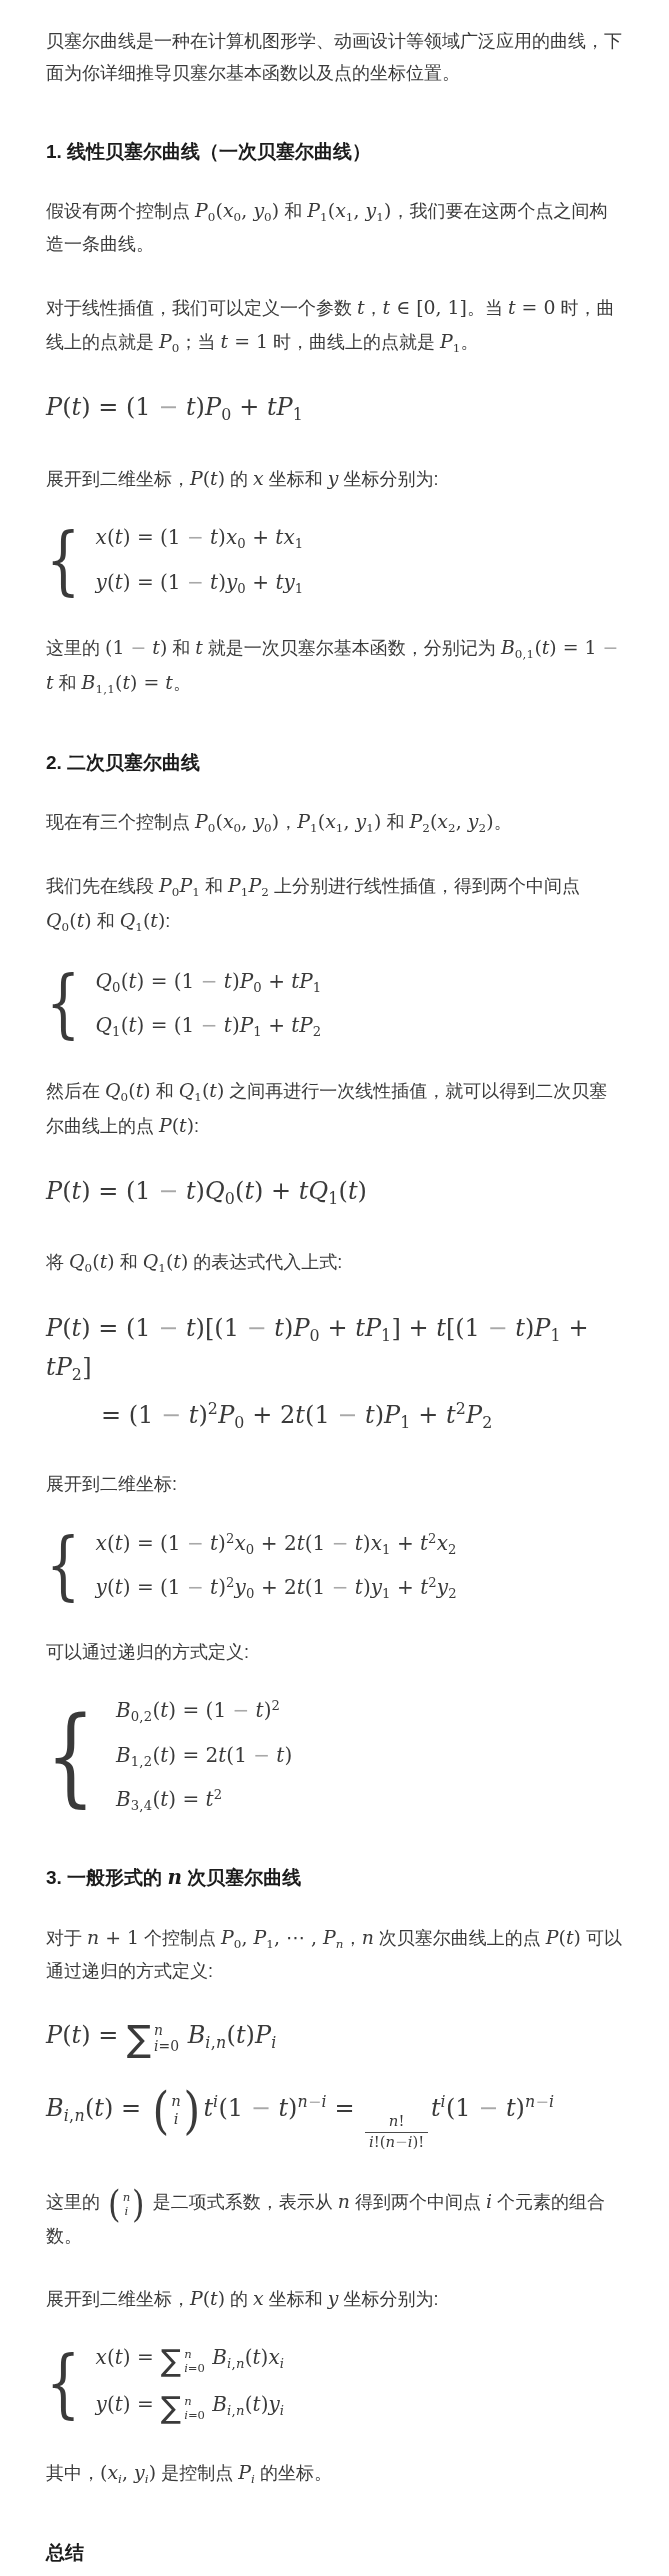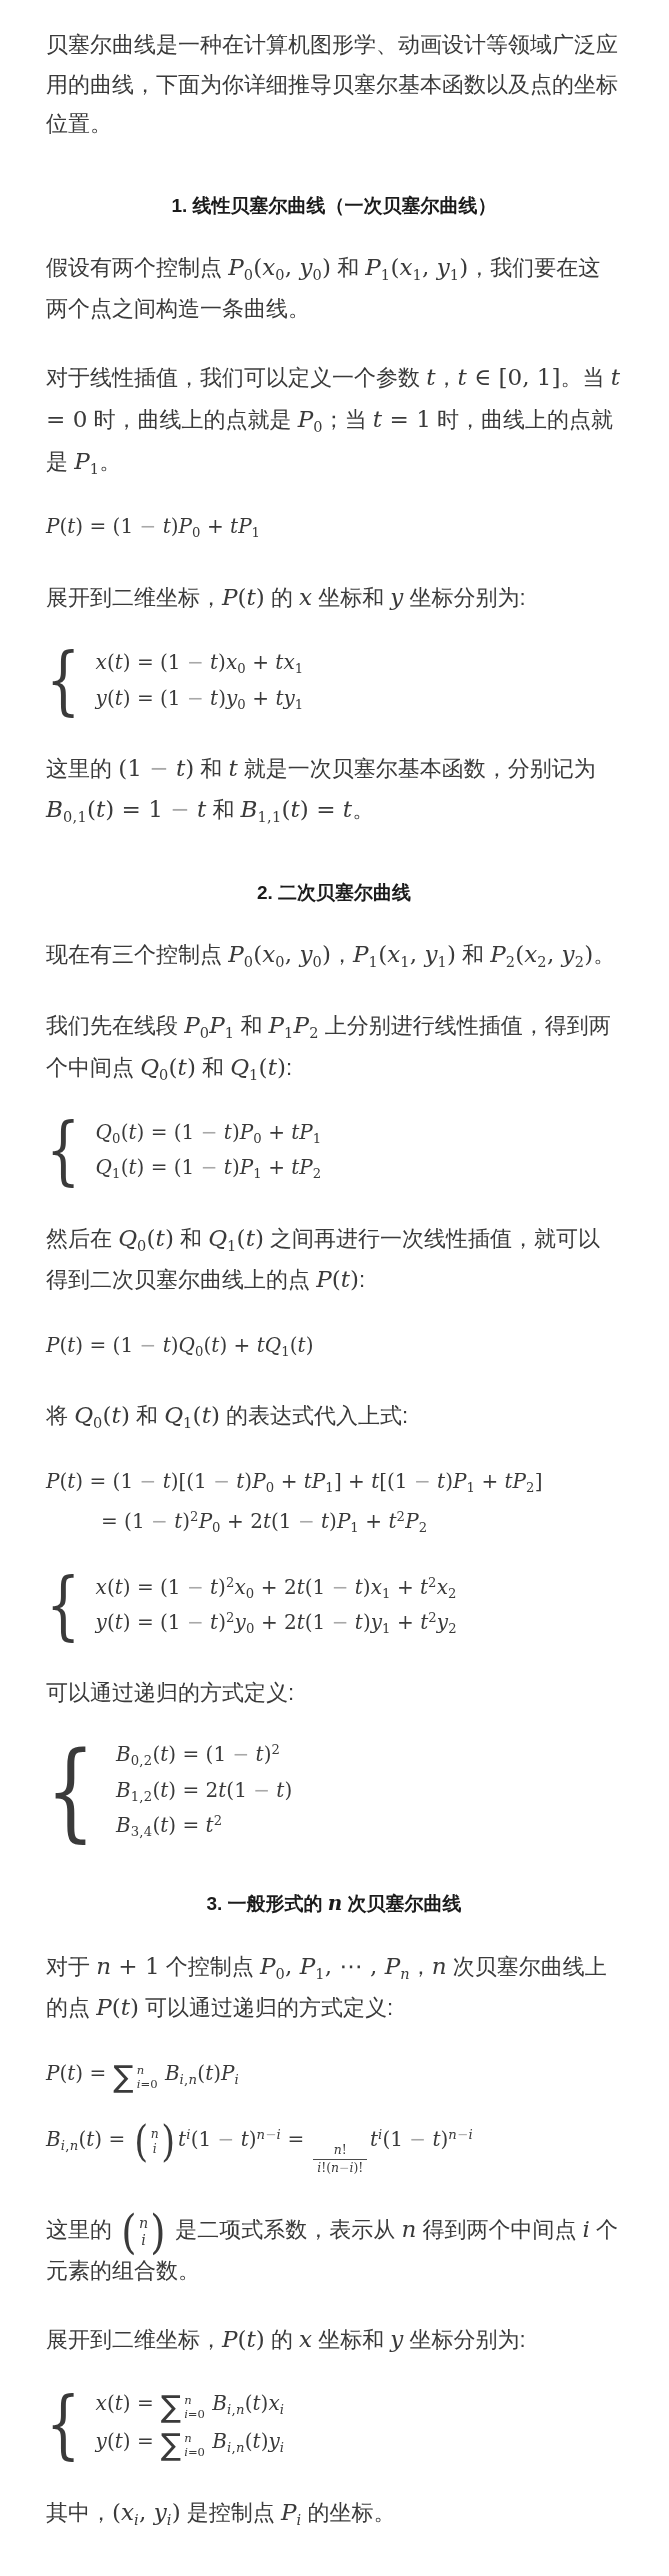--- a/index.html
+++ b/index.html
@@ -1,27 +1,27 @@
 <!DOCTYPE html>
 <html><head>
 <meta charset="utf-8">
 <style>
   html,body{margin:0;padding:0;background:#ffffff;}
   body{width:670px;min-height:2576px;box-sizing:border-box;}
   .doc{padding:25px 48px 23px 46px;font-family:"Liberation Sans","DejaVu Sans",sans-serif;color:#3a3a3a;}
-  .para{font-size:22px;line-height:1.8;margin:0 0 29px;}
-  h3.heading{font-size:19px;line-height:1.5;color:#1b1b1b;margin:48px 0 27px;font-weight:700;text-align:center;}
+  .para{font-size:18px;line-height:1.8;margin:0 0 29px;}
+  h3.heading{font-size:19px;line-height:1.5;color:#1b1b1b;margin:48px 0 27px;font-weight:700;}
   .math-block{margin:1.9px 0 33px;}
-  .math-line{font-size:20px;line-height:1.55;}
+  .math-line{font-size:24px;line-height:1.55;}
   .math-line.cont{margin-left:55px;margin-top:7.7px;}
   .cases{display:flex;align-items:center;margin:1.9px 0 33px;}
   .brace{font-family:"DejaVu Serif","Liberation Serif",serif;line-height:0.9;display:inline-block;transform:scaleX(0.72);transform-origin:left center;font-weight:400;}
   .cases.n2 .brace{font-size:75px;}
   .cases.n3 .brace{font-size:107px;}
-  .case-lines{display:flex;flex-direction:column;gap:7px;margin-left:1.9px;}
+  .case-lines{display:flex;flex-direction:column;gap:16px;margin-left:1.9px;}
   .case-line{font-size:20px;line-height:1.3;}
   .mv{font-family:"DejaVu Serif","Liberation Serif",serif;font-style:italic;}
   .mr{font-family:"DejaVu Serif","Liberation Serif",serif;}
   .minus{font-family:"DejaVu Serif","Liberation Serif",serif;color:#a8a8a8;}
   .para .mv,.para .mr,.para .minus{font-size:1.05em;}
   .heading .mv{font-size:1.05em;}
   .msub{font-size:0.66em;vertical-align:-0.32em;letter-spacing:0.02em;}
   .msup{font-size:0.66em;vertical-align:0.55em;letter-spacing:0.02em;}
   .msub .mv,.msub .mr,.msub .minus,.msup .mv,.msup .mr,.msup .minus{font-size:1em;}
   .msum{display:inline-flex;align-items:center;vertical-align:-0.34em;margin:0 1px;}
@@ -66,20 +66,21 @@
     </div>
     <p class="para"><span class="tx">然后在 </span><span class="mv">Q</span><span class="msub"><span class="mr">0</span></span><span class="mr">(</span><span class="mv">t</span><span class="mr">)</span><span class="tx"> 和 </span><span class="mv">Q</span><span class="msub"><span class="mr">1</span></span><span class="mr">(</span><span class="mv">t</span><span class="mr">)</span><span class="tx"> 之间再进行一次线性插值，就可以得到二次贝塞尔曲线上的点 </span><span class="mv">P</span><span class="mr">(</span><span class="mv">t</span><span class="mr">)</span><span class="tx">:</span></p>
     <div class="math-block">
       <div class="math-line"><span class="mv">P</span><span class="mr">(</span><span class="mv">t</span><span class="mr">) = (1 </span><span class="minus">−</span><span class="mr"> </span><span class="mv">t</span><span class="mr">)</span><span class="mv">Q</span><span class="msub"><span class="mr">0</span></span><span class="mr">(</span><span class="mv">t</span><span class="mr">) + </span><span class="mv">t</span><span class="mv">Q</span><span class="msub"><span class="mr">1</span></span><span class="mr">(</span><span class="mv">t</span><span class="mr">)</span></div>
     </div>
     <p class="para"><span class="tx">将 </span><span class="mv">Q</span><span class="msub"><span class="mr">0</span></span><span class="mr">(</span><span class="mv">t</span><span class="mr">)</span><span class="tx"> 和 </span><span class="mv">Q</span><span class="msub"><span class="mr">1</span></span><span class="mr">(</span><span class="mv">t</span><span class="mr">)</span><span class="tx"> 的表达式代入上式:</span></p>
     <div class="math-block">
       <div class="math-line"><span class="mv">P</span><span class="mr">(</span><span class="mv">t</span><span class="mr">) = (1 </span><span class="minus">−</span><span class="mr"> </span><span class="mv">t</span><span class="mr">)[(1 </span><span class="minus">−</span><span class="mr"> </span><span class="mv">t</span><span class="mr">)</span><span class="mv">P</span><span class="msub"><span class="mr">0</span></span><span class="mr"> + </span><span class="mv">t</span><span class="mv">P</span><span class="msub"><span class="mr">1</span></span><span class="mr">] + </span><span class="mv">t</span><span class="mr">[(1 </span><span class="minus">−</span><span class="mr"> </span><span class="mv">t</span><span class="mr">)</span><span class="mv">P</span><span class="msub"><span class="mr">1</span></span><span class="mr"> + </span><span class="mv">t</span><span class="mv">P</span><span class="msub"><span class="mr">2</span></span><span class="mr">]</span></div>
       <div class="math-line cont"><span class="mr">= (1 </span><span class="minus">−</span><span class="mr"> </span><span class="mv">t</span><span class="mr">)</span><span class="msup"><span class="mr">2</span></span><span class="mv">P</span><span class="msub"><span class="mr">0</span></span><span class="mr"> + 2</span><span class="mv">t</span><span class="mr">(1 </span><span class="minus">−</span><span class="mr"> </span><span class="mv">t</span><span class="mr">)</span><span class="mv">P</span><span class="msub"><span class="mr">1</span></span><span class="mr"> + </span><span class="mv">t</span><span class="msup"><span class="mr">2</span></span><span class="mv">P</span><span class="msub"><span class="mr">2</span></span></div>
     </div>
+    <p class="para"><span class="tx">展开到二维坐标:</span></p>
     <div class="cases n2">
       <span class="brace">{</span>
       <div class="case-lines">
         <div class="case-line"><span class="mv">x</span><span class="mr">(</span><span class="mv">t</span><span class="mr">) = (1 </span><span class="minus">−</span><span class="mr"> </span><span class="mv">t</span><span class="mr">)</span><span class="msup"><span class="mr">2</span></span><span class="mv">x</span><span class="msub"><span class="mr">0</span></span><span class="mr"> + 2</span><span class="mv">t</span><span class="mr">(1 </span><span class="minus">−</span><span class="mr"> </span><span class="mv">t</span><span class="mr">)</span><span class="mv">x</span><span class="msub"><span class="mr">1</span></span><span class="mr"> + </span><span class="mv">t</span><span class="msup"><span class="mr">2</span></span><span class="mv">x</span><span class="msub"><span class="mr">2</span></span></div>
         <div class="case-line"><span class="mv">y</span><span class="mr">(</span><span class="mv">t</span><span class="mr">) = (1 </span><span class="minus">−</span><span class="mr"> </span><span class="mv">t</span><span class="mr">)</span><span class="msup"><span class="mr">2</span></span><span class="mv">y</span><span class="msub"><span class="mr">0</span></span><span class="mr"> + 2</span><span class="mv">t</span><span class="mr">(1 </span><span class="minus">−</span><span class="mr"> </span><span class="mv">t</span><span class="mr">)</span><span class="mv">y</span><span class="msub"><span class="mr">1</span></span><span class="mr"> + </span><span class="mv">t</span><span class="msup"><span class="mr">2</span></span><span class="mv">y</span><span class="msub"><span class="mr">2</span></span></div>
       </div>
     </div>
     <p class="para"><span class="tx">可以通过递归的方式定义:</span></p>
     <div class="cases n3">
       <span class="brace">{</span>

